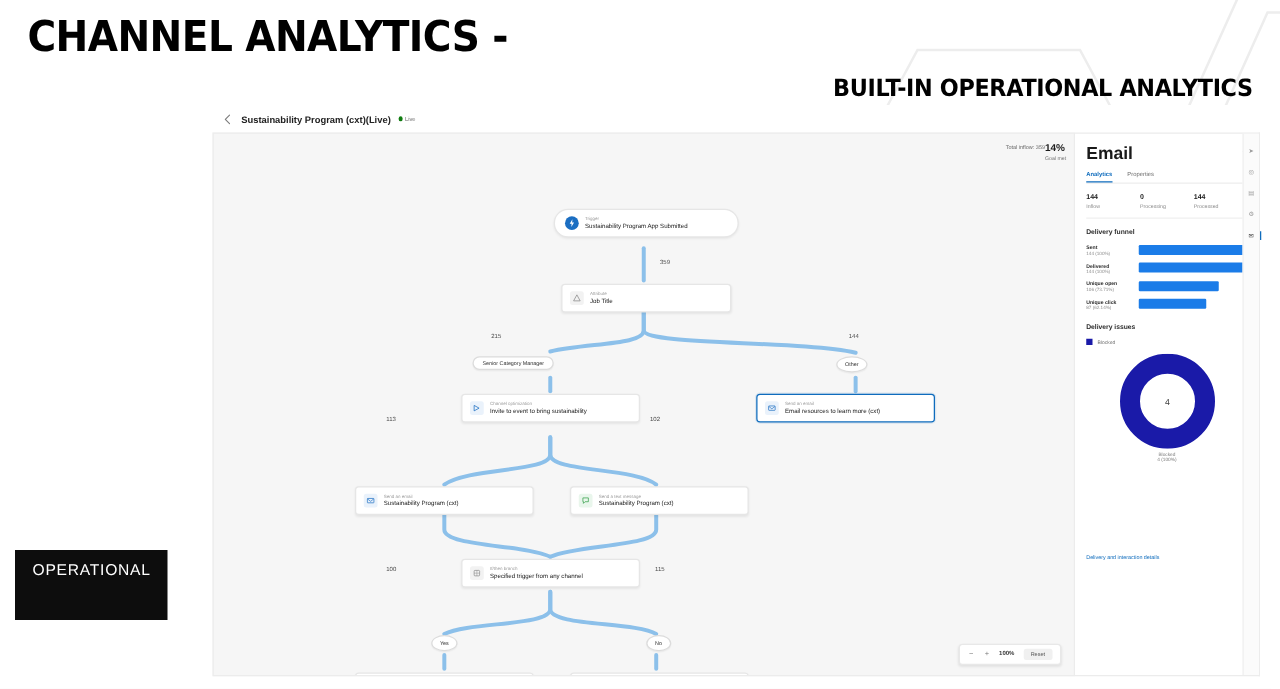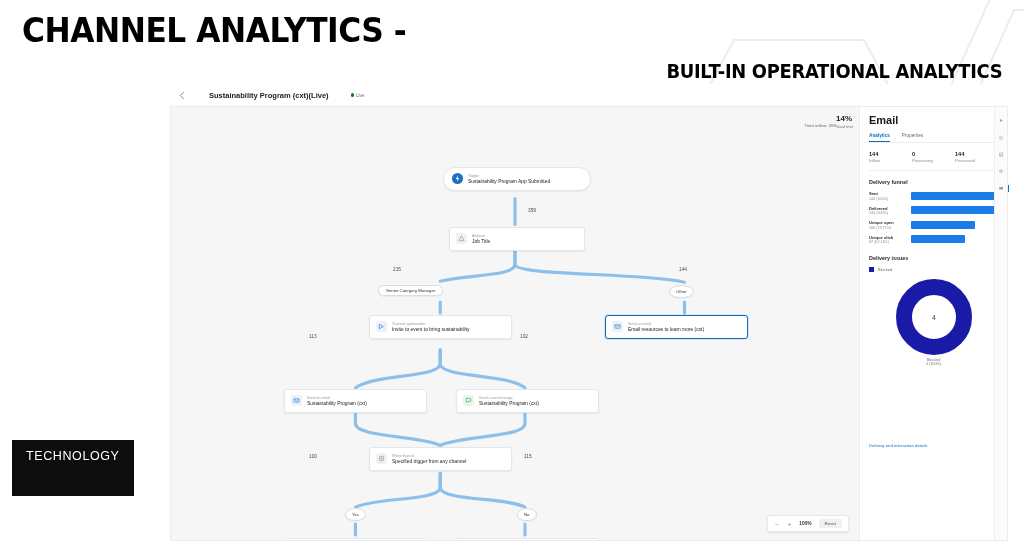--- a/index.html
+++ b/index.html
@@ -35,35 +35,35 @@
     font-family:"Liberation Sans",sans-serif;
   }
   .logo-bot span:first-child{padding-top:9px;}
   .logo-bot span:last-child{padding-top:3px;margin-top:28px;}
   
   .app{
     position:absolute;left:170px;top:84px;width:838px;height:457px;
     background:#ffffff;font-size:5px;
   }
   .app-topbar{
-    height:22px;display:flex;align-items:center;gap:22px;padding-left:8px;
+    height:22px;display:flex;align-items:center;gap:6px;padding-left:8px;
     background:#ffffff;
   }
   .back-arrow{width:9px;height:9px;color:#7b7b7b;display:inline-block;}
   .app-title{font-size:7.5px;font-weight:bold;color:#222;}
   .live-pill{display:flex;align-items:center;gap:2px;font-size:4.6px;color:#6e6e6e;}
   .live-dot{width:3.4px;height:3.4px;border-radius:50%;background:#107c10;display:inline-block;}
   
   .canvas-wrap{position:relative;height:435px;display:flex;}
   .canvas{
     position:relative;flex:1;background:#f6f6f6;border:1px solid #ececec;
     overflow:hidden;
   }
   .canvas-stats{
-    position:absolute;right:6px;top:8px;display:flex;align-items:flex-end;gap:0;
+    position:absolute;right:6px;top:8px;display:flex;align-items:flex-start;gap:0;
   }
   .stat-inflow{font-size:4.4px;color:#6b6b6b;padding-bottom:1px;}
   .stat-goal{text-align:left;}
   .stat-goal .big{font-size:8px;font-weight:bold;color:#1a1a1a;line-height:1;}
   .stat-goal .small{font-size:4.2px;color:#777;margin-top:1px;}
   .flow-svg{position:absolute;left:0;top:0;width:100%;height:100%;}
   
   .node{
     position:absolute;background:#fff;border:1px solid #e6e6e6;border-radius:3px;
     box-shadow:0 1px 2px rgba(0,0,0,.07);display:flex;align-items:center;gap:5px;
@@ -107,21 +107,21 @@
   .zoom-reset{
     background:#f0f0f0;border-radius:2px;padding:2px 6px;font-size:4.4px;color:#555;
   }
   
   .panel{
     width:148px;background:#fff;border:1px solid #ececec;border-left:none;
     box-sizing:border-box;position:relative;padding:0 0 0 0;
   }
   .panel-inner{padding:7px 9px 0 9px;}
   .panel-head{display:flex;align-items:center;justify-content:space-between;}
-  .panel-title{font-size:11px;font-weight:bold;color:#1a1a1a;}
+  .panel-title{font-size:14px;font-weight:bold;color:#1a1a1a;}
   .panel-head-ico{font-size:5px;color:#9aa7b3;}
   .panel-tabs{display:flex;gap:12px;margin-top:7px;border-bottom:1px solid #ededed;}
   .ptab{font-size:4.7px;color:#6b6b6b;padding-bottom:3px;cursor:pointer;}
   .ptab.active{color:#0f6cbd;border-bottom:1.4px solid #0f6cbd;font-weight:bold;}
   .stat-row{display:flex;justify-content:space-between;margin-top:8px;padding-bottom:7px;border-bottom:1px solid #f0f0f0;}
   .stat-cell{flex:1;}
   .stat-cell .v{font-size:5.6px;font-weight:bold;color:#1a1a1a;}
   .stat-cell .l{font-size:4.2px;color:#8a8a8a;margin-top:1px;}
   .sec-title{font-size:5.4px;font-weight:bold;color:#2b2b2b;margin:8px 0 6px;}
   .funnel-row{display:flex;align-items:center;margin-bottom:5px;}
@@ -161,21 +161,21 @@
 <svg class="deco" viewBox="0 0 420 300" preserveAspectRatio="none">
   <path d="M-10 300 L130 40 L260 40 L400 300" fill="none" stroke="#ededed" stroke-width="2"></path>
   <path d="M250 300 L390 -10 L430 -10 L430 10 L410 10 L280 300" fill="none" stroke="#ededed" stroke-width="2"></path>
 </svg>
 
 <div class="title-main">CHANNEL  ANALYTICS -</div>
 <div class="title-sub">BUILT-IN OPERATIONAL ANALYTICS</div>
 
 <div class="logo">
   <div class="logo-bot">
-    <span>TECHNOLOGY</span>
+    <span>OPERATIONAL</span>
     <span>SOLUTIONS</span>
   </div>
 </div>
 
 <div class="app">
 
   <div class="app-topbar">
     <svg class="back-arrow" viewBox="0 0 16 16">
       <path d="M10 2 L4 8 L10 14" fill="none" stroke="#7b7b7b" stroke-width="1.6" stroke-linecap="round" stroke-linejoin="round"></path>
     </svg>

